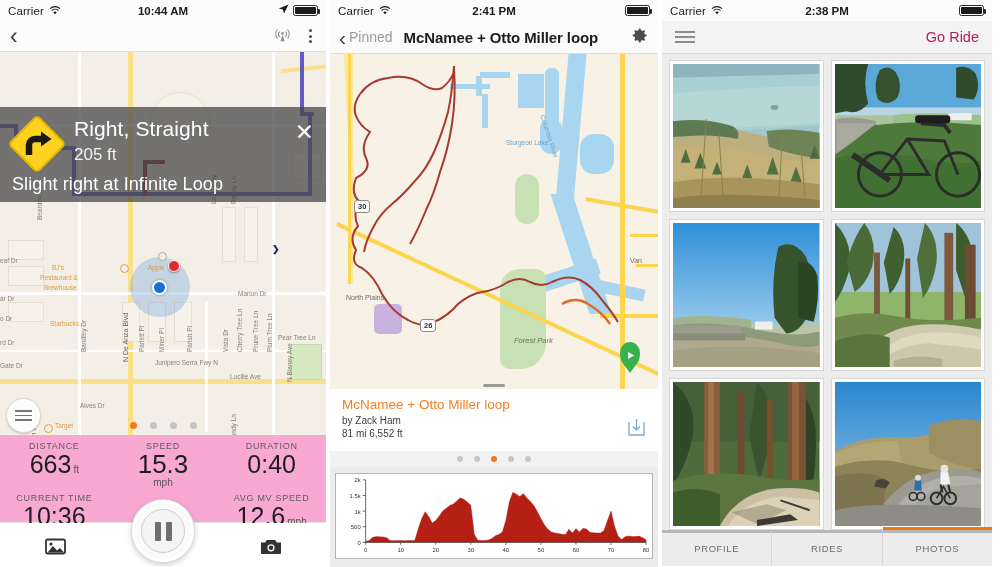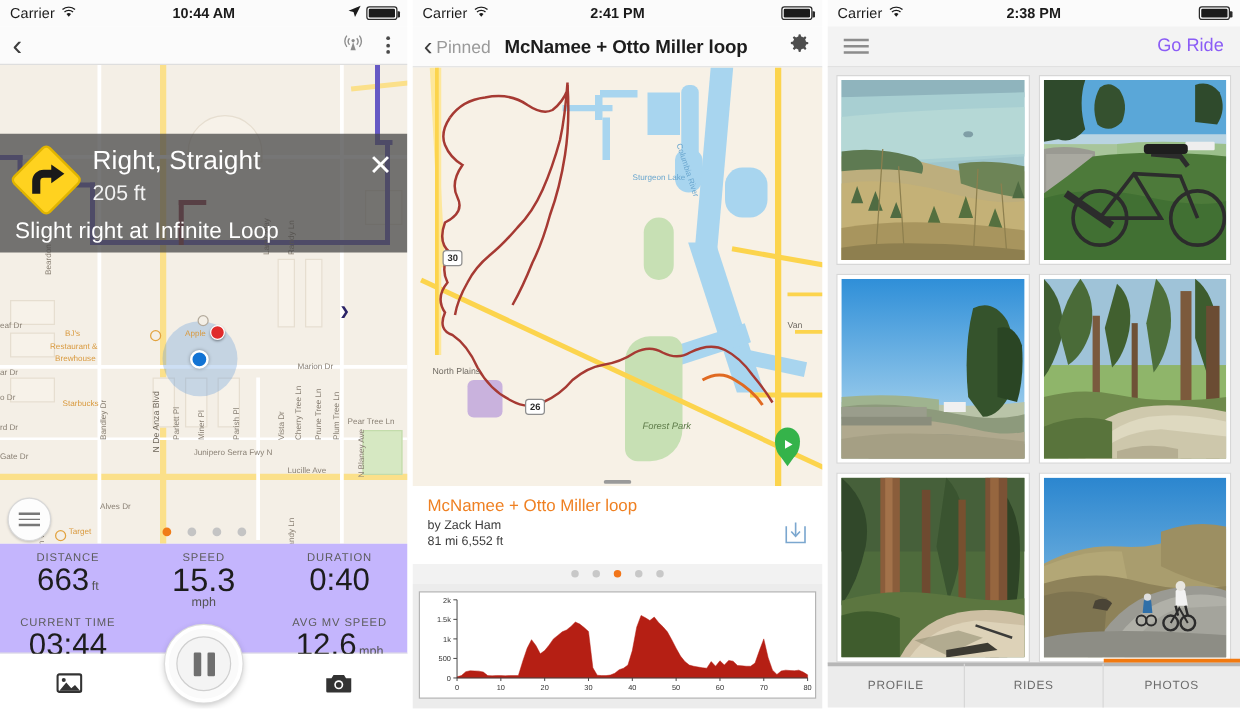--- a/index.html
+++ b/index.html
@@ -122,21 +122,21 @@
   .layers-btn {
     position:absolute; left:6px; bottom:2px; width:35px; height:35px;
     border-radius:50%; background:#fdfdfd; border:1px solid #d8d8d8;
     display:flex; flex-direction:column; justify-content:center; align-items:center; gap:3px;
     box-shadow:0 1px 2px rgba(0,0,0,.18);
   }
   .layers-btn span { display:block; width:17px; height:1.5px; background:#777; }
 
   
   .stats {
-    height:88px; background:#c4b5fd; display:grid;
+    height:88px; background:#f9a8d4; display:grid;
     grid-template-columns: 1fr 1fr 1fr; position:relative;
     border-bottom:1px solid #e2e2e2; padding-top: 2px;
   }
   .stat { text-align:center; padding-top:4px; }
   .stat-lab {
     font-size:9px; letter-spacing:.7px; color:#5c5c5c; text-transform:uppercase;
     font-weight:400;
   }
   .stat-val { font-size:25px; color:#1d1d1d; font-weight:300; line-height:1.05; }
   .stat-val .u { font-size:10px; color:#555; font-weight:400; margin-left:2px; }
@@ -219,21 +219,21 @@
   .chartbox { background:#fff; border:1px solid #b4b4b4; height:86px; position:relative; }
   .chart-svg { display:block; width:100%; height:100%; }
 
   
   .navbar3 {
     height:33px; background:#f3f3f3; display:flex; align-items:center;
     padding:0 13px; border-bottom:1px solid #dcdcdc;
   }
   .hamb { display:flex; flex-direction:column; gap:3.5px; }
   .hamb span { display:block; width:20px; height:1.6px; background:#8c8c8c; }
-  .goride { margin-left:auto; font-size:14.5px; color:#8b5cf6; }
+  .goride { margin-left:auto; font-size:14.5px; color:#be185d; }
 
   .photogrid {
     background:#ececec; padding:6px 7px; display:grid;
     grid-template-columns: 1fr 1fr; gap:7px; height:476px;
     align-content:start;
   }
   .pcell {
     background:#fff; border:1px solid #d7d7d7; padding:3px; height: 152px;
     position:relative; overflow:hidden;
   }
@@ -425,21 +425,21 @@
       <div class="stat speed">
         <div class="stat-lab">SPEED</div>
         <div class="stat-val"><span>15.3</span><span class="u">mph</span></div>
       </div>
       <div class="stat">
         <div class="stat-lab">DURATION</div>
         <div class="stat-val"><span>0:40</span></div>
       </div>
       <div class="stat">
         <div class="stat-lab">CURRENT TIME</div>
-        <div class="stat-val"><span>03:44</span></div>
+        <div class="stat-val"><span>10:36</span></div>
       </div>
       <div class="stat"></div>
       <div class="stat">
         <div class="stat-lab">AVG MV SPEED</div>
         <div class="stat-val"><span>12.6</span><span class="u">mph</span></div>
       </div>
     </div>
 
     <div class="transport">
       <div class="tbtn-img">

